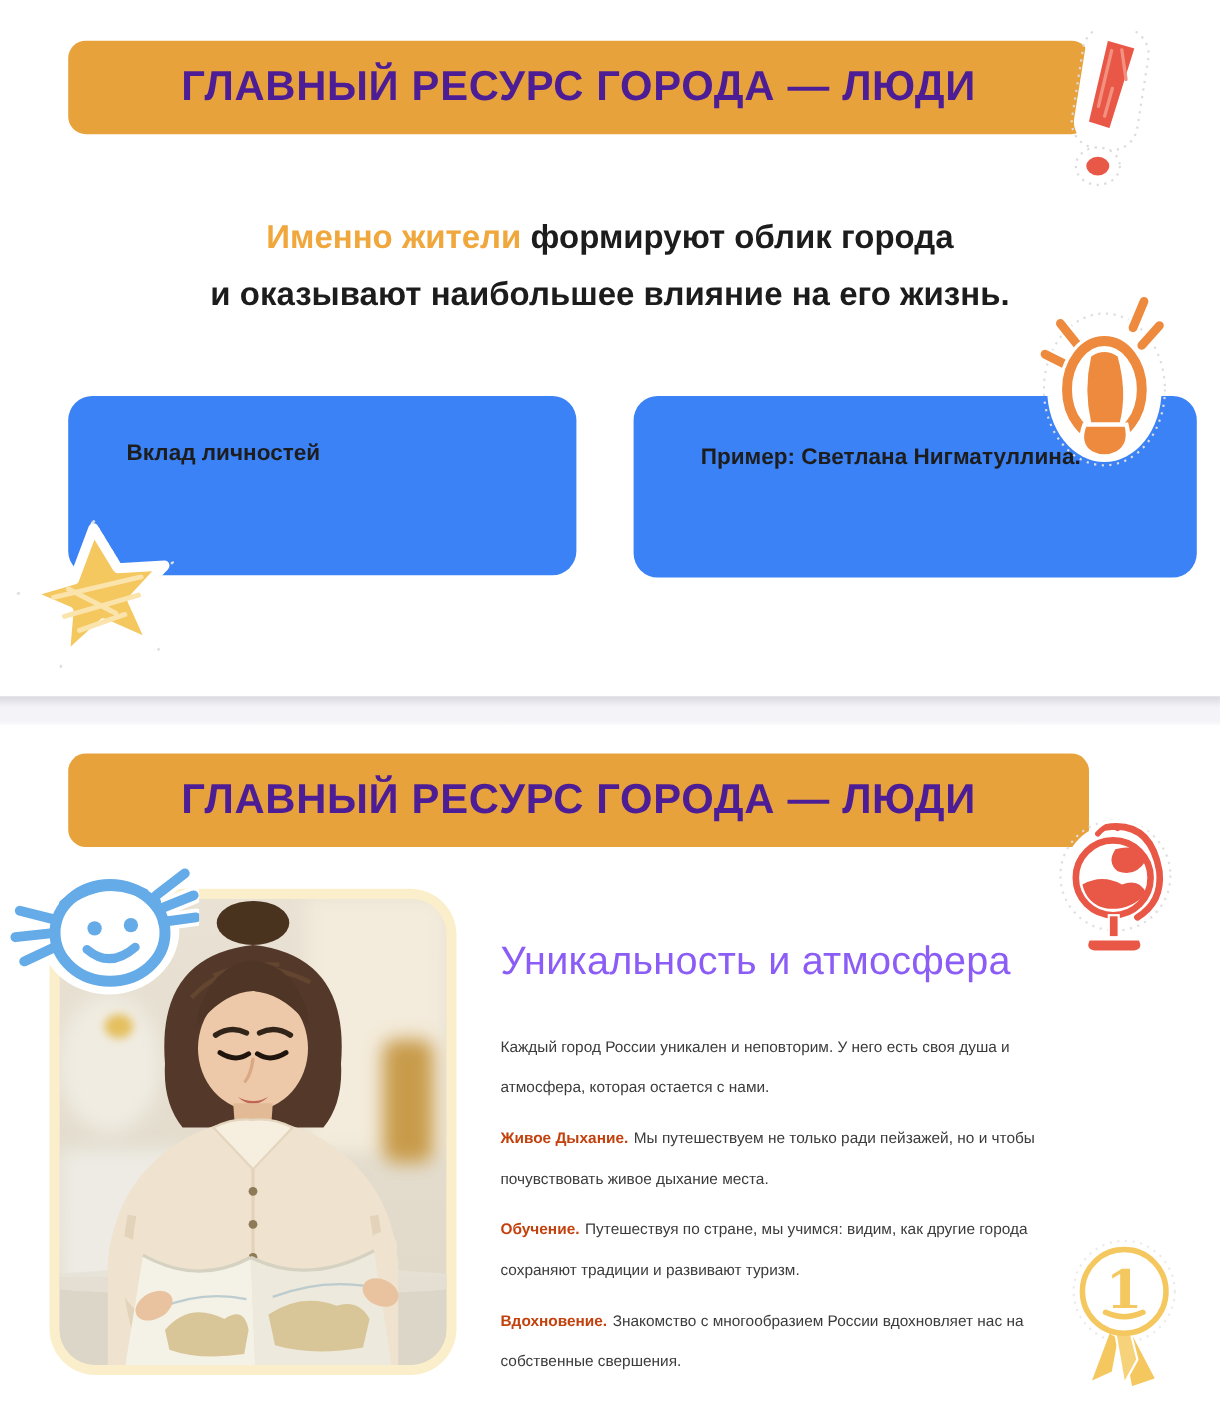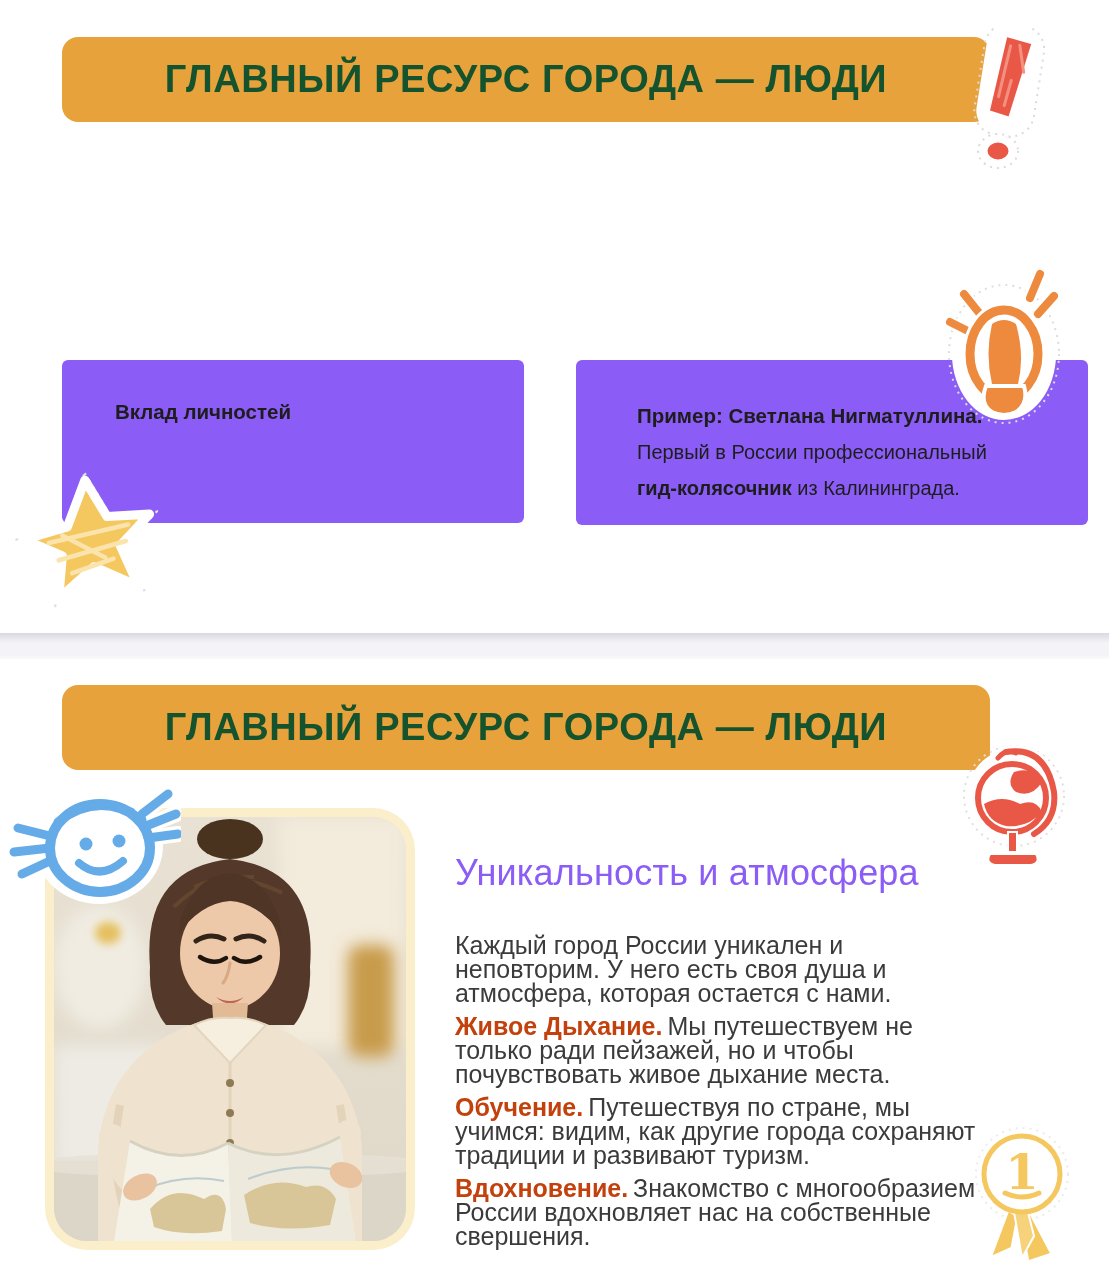--- a/index.html
+++ b/index.html
@@ -13,45 +13,45 @@
   .slide{position:absolute;left:0;right:0;background:#fff;}
   #slide1{top:0;height:633px;}
   #gap-band{position:absolute;left:0;right:0;top:633px;height:26px;
     background:linear-gradient(to bottom,#d9d9e0 0,#f4f4f8 40%,#f4f4f8 85%,#fbfbfd 100%);}
   #slide2{top:659px;height:621px;}
 
   
   .banner{position:absolute;left:62px;width:928px;height:85px;background:#E8A23C;
     border-radius:16px;display:flex;align-items:center;justify-content:center;z-index:1;}
   #banner1{top:37px;} #banner2{top:685px;}
-  .banner-title{color:#14532d;font-weight:700;font-size:38px;letter-spacing:0.6px;white-space:nowrap;}
+  .banner-title{color:#4c1d95;font-weight:700;font-size:38px;letter-spacing:0.6px;white-space:nowrap;}
 
   
   .lead{position:absolute;top:190px;left:0;right:0;text-align:center;
     font-size:30px;line-height:52px;font-weight:700;color:#1c1c1c;z-index:1;}
   .lead .hl{color:#F0A73C;}
 
   
-  .card{position:absolute;top:360px;background:#8b5cf6;border-radius:6px;
+  .card{position:absolute;top:360px;background:#3b82f6;border-radius:22px;
     color:#1d1d1d;box-sizing:border-box;z-index:1;}
   #card1{left:62px;width:462px;height:163px;padding:34px 38px 0 53px;}
   #card2{left:576px;width:512px;height:165px;padding:38px 36px 0 61px;}
   .card-title{font-weight:700;font-size:20.5px;line-height:36px;}
   .card-body{font-size:20px;line-height:36px;}
   .card-body b{font-weight:700;}
 
   
   .photo-frame{position:absolute;left:45px;top:808px;width:370px;height:442px;
     background:#FBEFCB;border-radius:42px;padding:9px;box-sizing:border-box;z-index:1;}
   .photo-frame svg{display:block;width:100%;height:100%;border-radius:33px;}
 
   
   .content{position:absolute;left:455px;top:852px;width:540px;color:#3b3b3b;z-index:1;}
   .content h2{margin:0 0 39px 0;font-size:36px;font-weight:400;color:#8b5cf6;letter-spacing:0.2px;}
-  .para{margin:0 0 9px 0;font-size:25px;line-height:24px;}
+  .para{margin:0 0 9px 0;font-size:14px;line-height:37px;}
   .plead{color:#c2410c;font-weight:700;margin-right:5px;}
 
   
   .doodle{position:absolute;z-index:2;}
   #excl{left:966px;top:28px;width:85px;height:145px;}
   #bulb{left:942px;top:262px;width:120px;height:165px;}
   #star{left:6px;top:468px;width:162px;height:142px;}
   #girl{left:6px;top:778px;width:175px;height:135px;z-index:3;}
   #globe{left:962px;top:742px;width:105px;height:130px;}
   #medal{left:972px;top:1124px;width:100px;height:155px;}
@@ -74,20 +74,26 @@
         <rect x="14" y="-2" width="56" height="108" rx="22" fill="#ffffff"></rect>
         <rect x="12" y="-4" width="60" height="112" rx="24" fill="none" stroke="#DBDBDB" stroke-width="2" stroke-dasharray="2 5"></rect>
         <path d="M30 6 L62 10 L50 92 L24 88 Z" fill="#E95847" stroke="#FFFFFF" stroke-width="7" stroke-linejoin="round"></path>
         <path d="M38 18 L34 70 M47 16 L55 42 M44 52 L41 78" stroke="#F39180" stroke-width="3" fill="none" stroke-linecap="round"></path>
       </g>
       <ellipse cx="32" cy="123" rx="20" ry="17" fill="#ffffff" stroke="#DBDBDB" stroke-width="2" stroke-dasharray="2 5"></ellipse>
       <ellipse cx="32" cy="123" rx="13" ry="11" fill="#E95847" stroke="#ffffff" stroke-width="5"></ellipse>
     </svg>
   </span>
 
+  <div class="lead">
+    <span class="hl">Именно жители</span>
+    <span>формируют облик города</span>
+    <br>
+    <span>и оказывают наибольшее влияние на его жизнь.</span>
+  </div>
 
   <span id="bulb" class="doodle">
     <svg viewBox="0 0 120 165" xmlns="http://www.w3.org/2000/svg">
       <ellipse cx="62" cy="92" rx="52" ry="66" fill="#ffffff"></ellipse>
       <ellipse cx="62" cy="92" rx="55" ry="69" fill="none" stroke="#DDDDDD" stroke-width="2" stroke-dasharray="2 5"></ellipse>
       <g stroke="#ffffff" stroke-width="13" stroke-linecap="round" fill="none">
         <path d="M22 32 L38 52"></path>
           <path d="M8 60 L28 70"></path>
           <path d="M98 12 L88 36"></path>
           <path d="M112 34 L96 52"></path>
@@ -104,25 +110,20 @@
       <path d="M44 124 L82 124 Q87 142 74 150 Q62 156 50 150 Q37 142 44 124 Z" fill="#ED8A3E" stroke="#ffffff" stroke-width="4"></path>
     </svg>
   </span>
 
   <div id="card1" class="card">
     <div class="card-title">Вклад личностей</div>
   </div>
 
   <div id="card2" class="card">
     <div class="card-title">Пример: Светлана Нигматуллина.</div>
-    <div class="card-body">
-      <span>Первый в России профессиональный</span><br>
-      <b>гид-колясочник</b>
-      <span>из Калининграда.</span>
-    </div>
   </div>
 
   <span id="star" class="doodle">
     <svg viewBox="0 0 160 140" xmlns="http://www.w3.org/2000/svg">
       <g transform="rotate(-6 80 70)">
         <g transform="translate(80 70) scale(1.12) translate(-80 -70)">
           <path d="M84 12 L102 50 L144 52 L112 80 L126 122 L84 98 L46 126 L54 84 L18 64 L62 56 Z" fill="none" stroke="#DFDFDF" stroke-width="2" stroke-dasharray="2 5" stroke-linejoin="round"></path>
         </g>
         <path d="M84 12 L102 50 L144 52 L112 80 L126 122 L84 98 L46 126 L54 84 L18 64 L62 56 Z" fill="#F4C75F" stroke="#ffffff" stroke-width="9" stroke-linejoin="round"></path>
         <path d="M42 70 L122 60 M50 88 L118 76 M62 102 L104 92 M56 64 L96 90" stroke="#FBE4AC" stroke-width="4.5" fill="none" stroke-linecap="round"></path>

